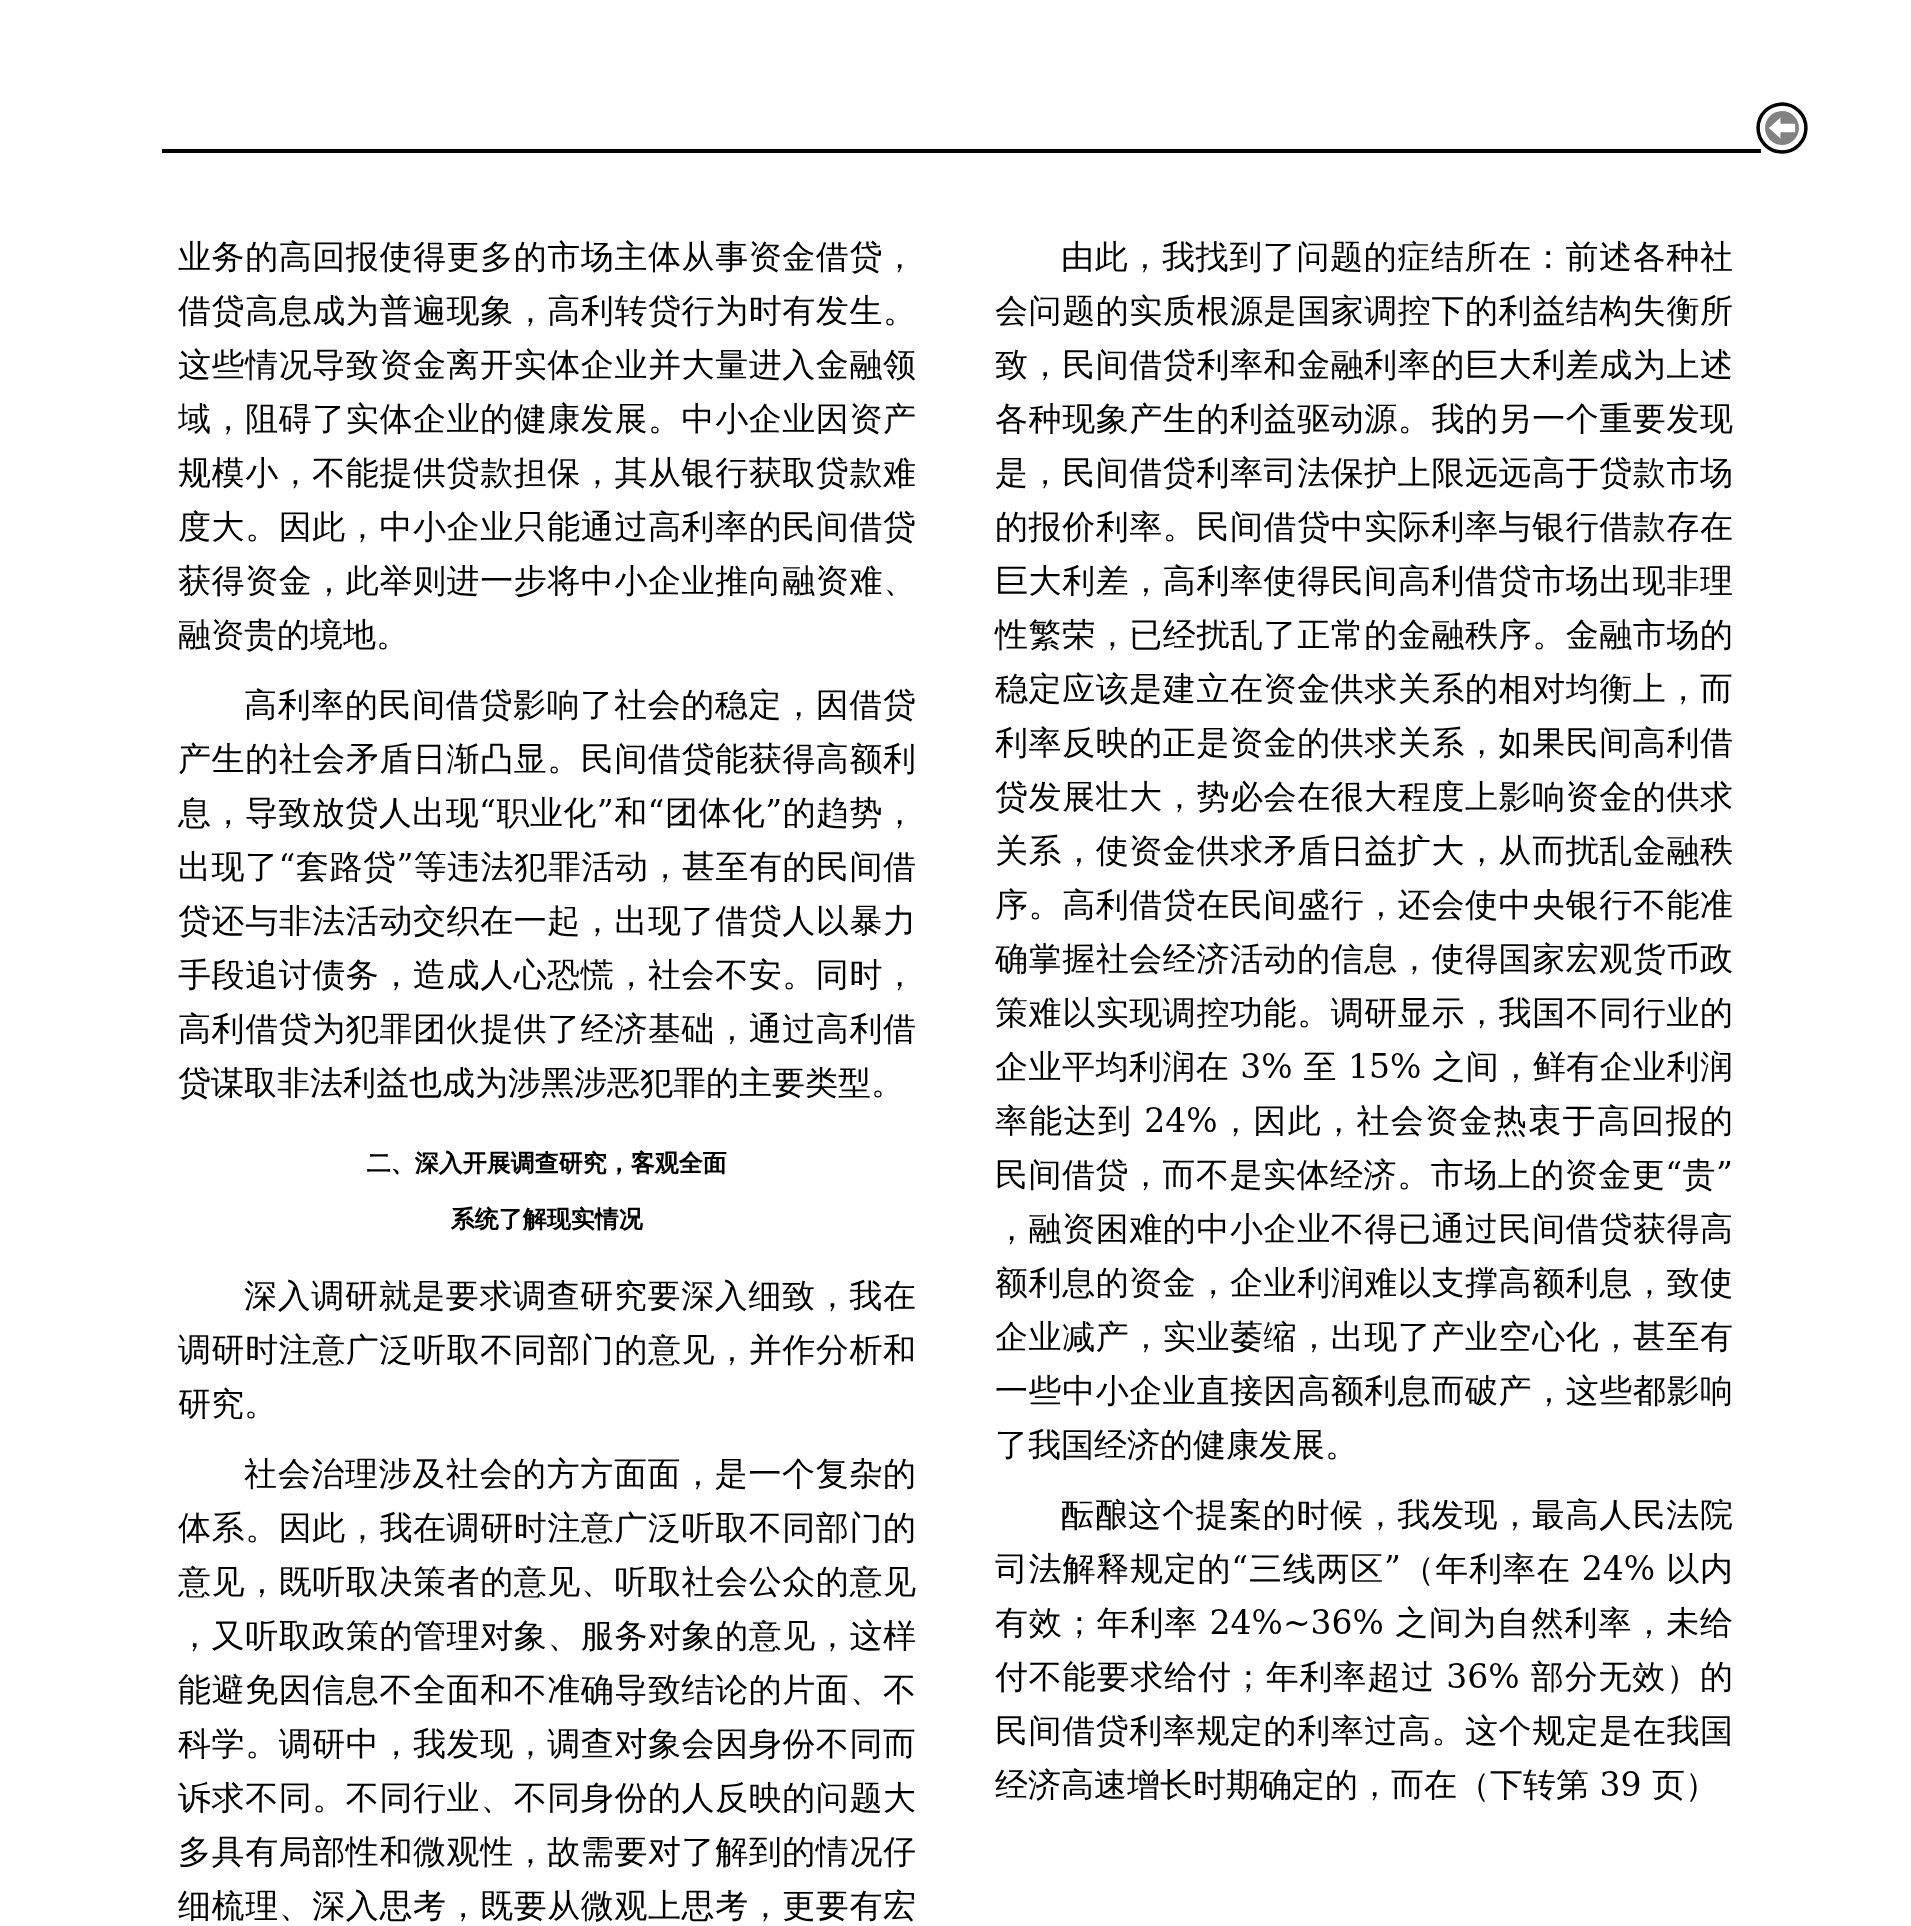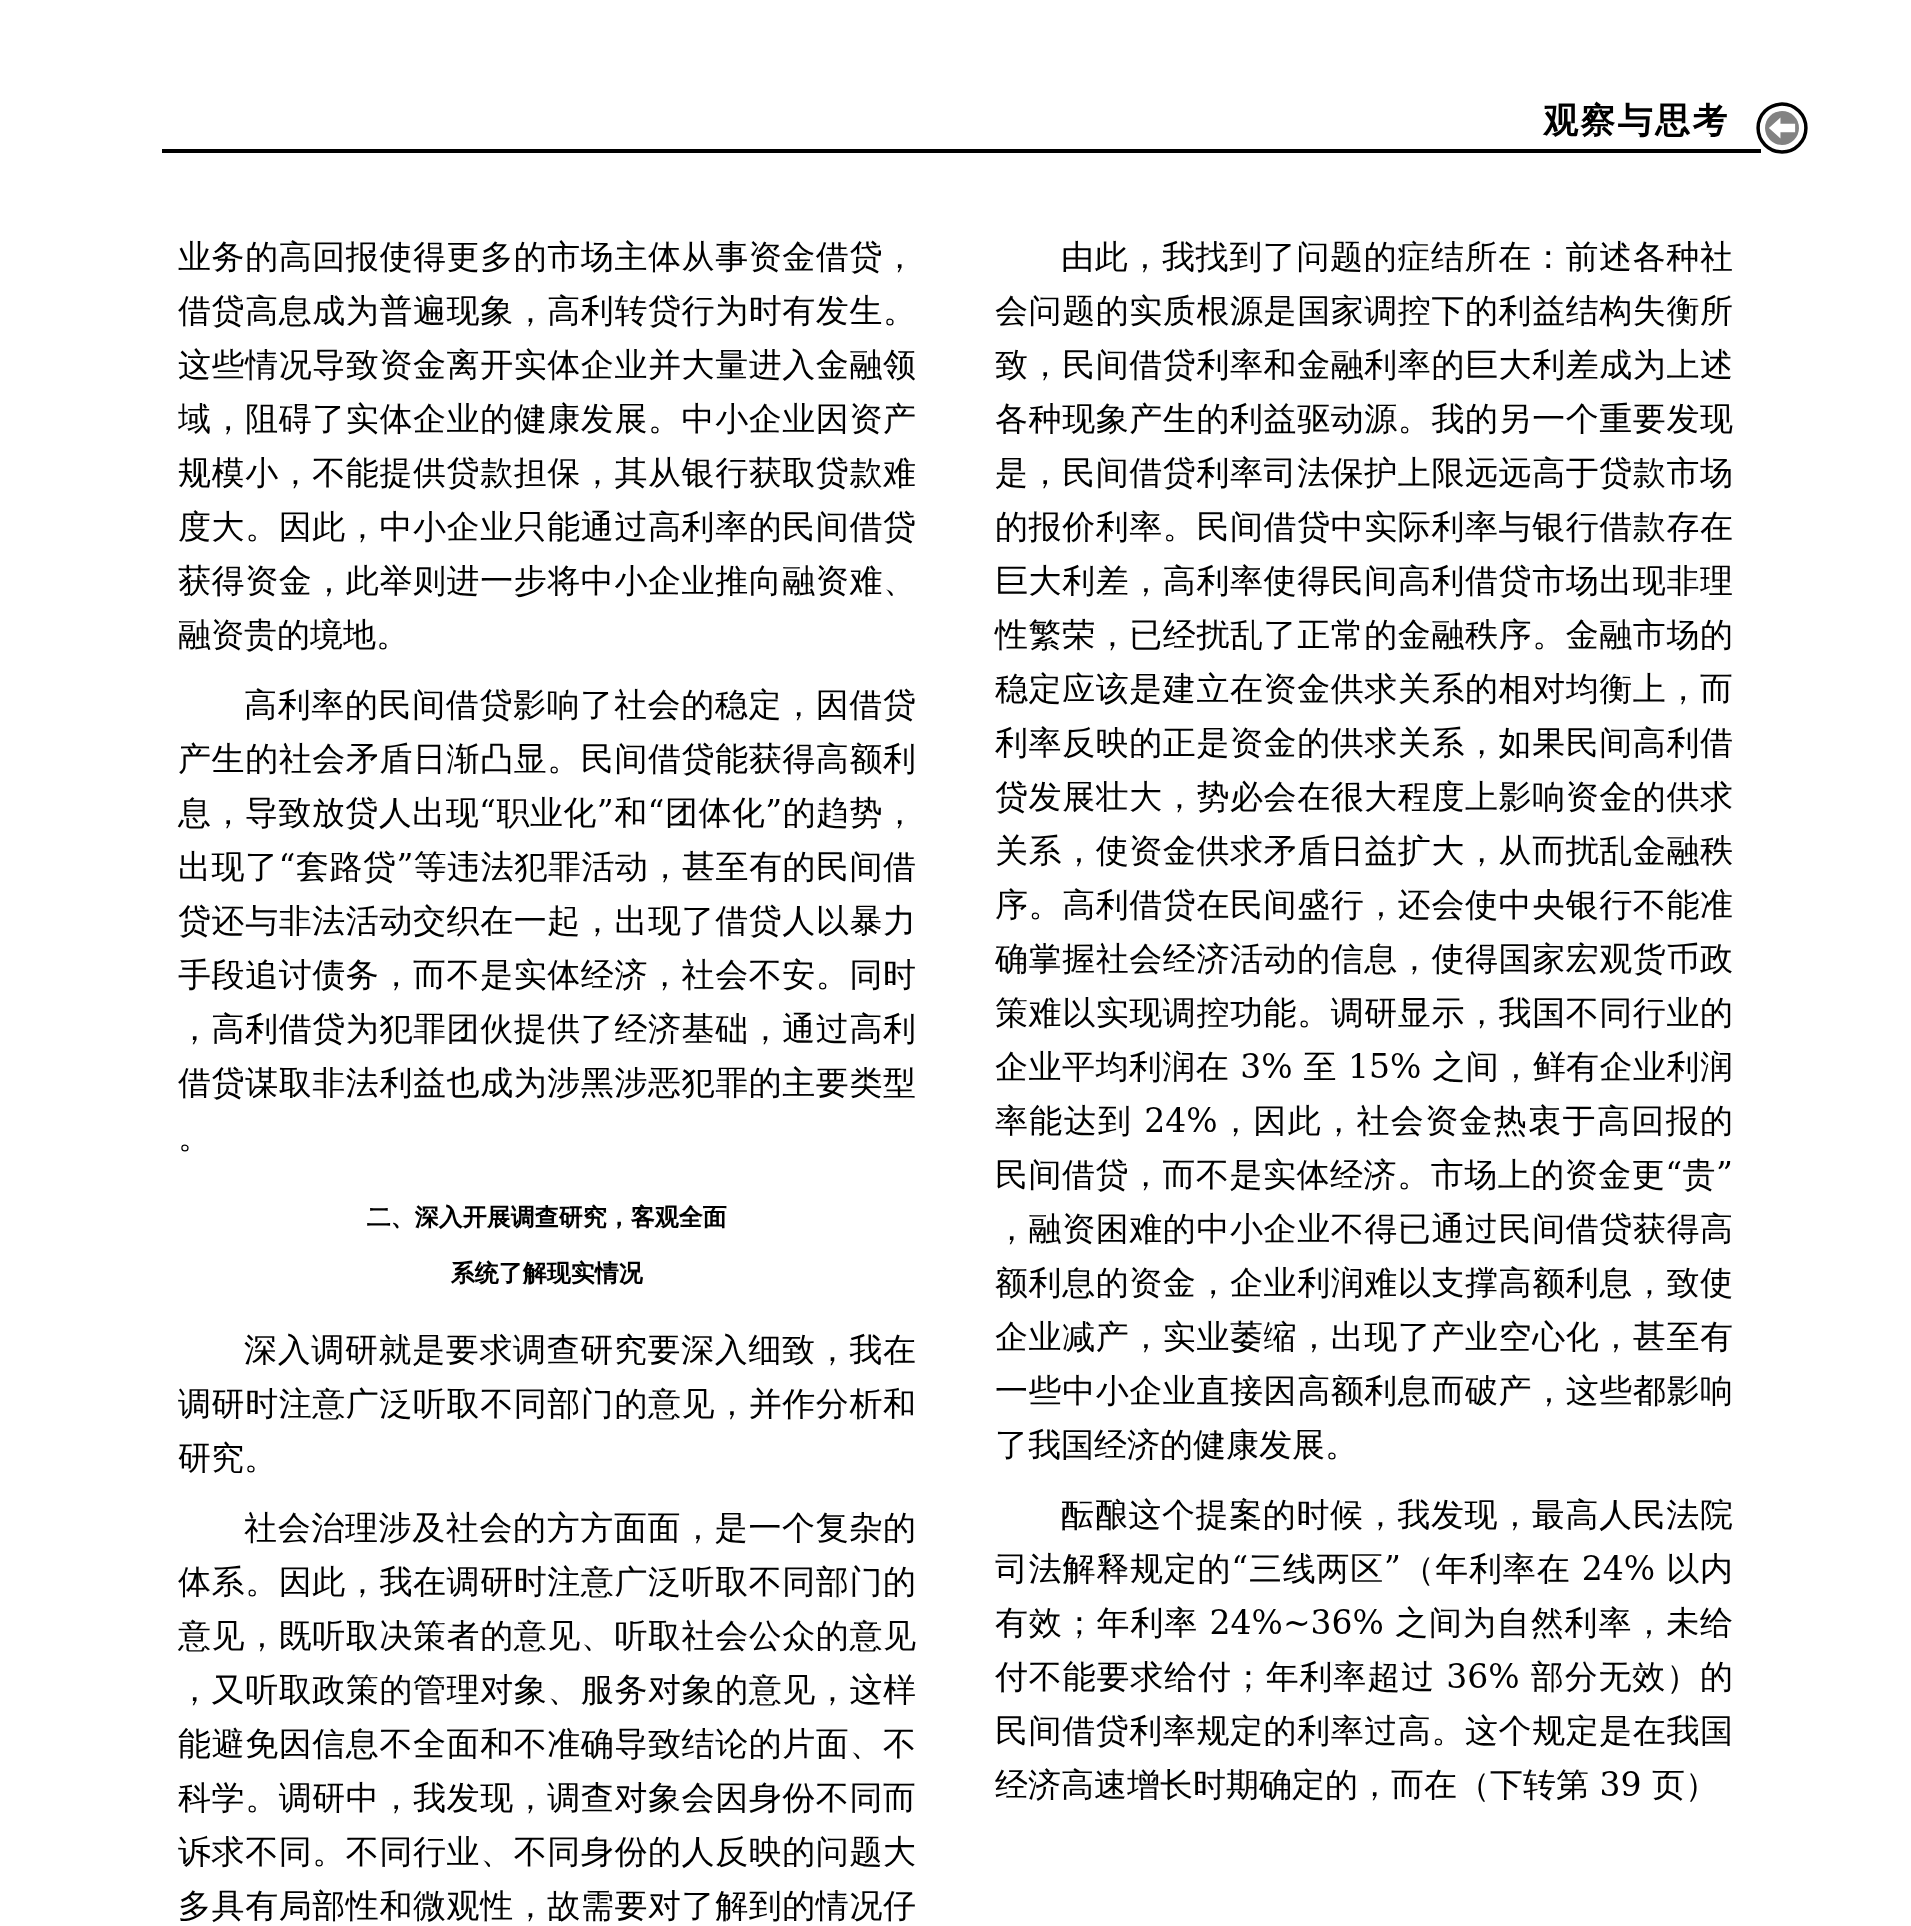--- a/index.html
+++ b/index.html
@@ -66,33 +66,32 @@
     text-indent: 0;
   }
   .heading-2 { margin: 25.4px 0 21.6px 0; }
   .heading-3 { margin: 34px 0 17.7px 0; }
 </style>
 </head>
 <body>
 
 <div class="page">
 
-  <div class="header-title">观察与思考</div>
 
   <div class="header-rule"></div>
 
   <svg class="header-icon" viewBox="0 0 140 140" aria-hidden="true">
     <circle cx="70" cy="70" r="62" fill="#ffffff" stroke="#000000" stroke-width="9"></circle>
     <circle cx="70" cy="70" r="44" fill="#828282"></circle>
     <polygon points="36,70 66,43 66,59 104,59 104,81 66,81 66,97" fill="#ffffff"></polygon>
   </svg>
 
   <div class="col col-left">
     <p>业务的高回报使得更多的市场主体从事资金借贷，借贷高息成为普遍现象，高利转贷行为时有发生。这些情况导致资金离开实体企业并大量进入金融领域，阻碍了实体企业的健康发展。中小企业因资产规模小，不能提供贷款担保，其从银行获取贷款难度大。因此，中小企业只能通过高利率的民间借贷获得资金，此举则进一步将中小企业推向融资难、融资贵的境地。</p>
-    <p class="indent">高利率的民间借贷影响了社会的稳定，因借贷产生的社会矛盾日渐凸显。民间借贷能获得高额利息，导致放贷人出现“职业化”和“团体化”的趋势，出现了“套路贷”等违法犯罪活动，甚至有的民间借贷还与非法活动交织在一起，出现了借贷人以暴力手段追讨债务，而不是实体经济，社会不安。同时，高利借贷为犯罪团伙提供了经济基础，通过高利借贷谋取非法利益也成为涉黑涉恶犯罪的主要类型。</p>
+    <p class="indent">高利率的民间借贷影响了社会的稳定，因借贷产生的社会矛盾日渐凸显。民间借贷能获得高额利息，导致放贷人出现“职业化”和“团体化”的趋势，出现了“套路贷”等违法犯罪活动，甚至有的民间借贷还与非法活动交织在一起，出现了借贷人以暴力手段追讨债务，造成人心恐慌，社会不安。同时，高利借贷为犯罪团伙提供了经济基础，通过高利借贷谋取非法利益也成为涉黑涉恶犯罪的主要类型。</p>
     <div class="heading heading-2">
       <div>二、深入开展调查研究，客观全面</div>
       <div>系统了解现实情况</div>
     </div>
     <p class="indent">深入调研就是要求调查研究要深入细致，我在调研时注意广泛听取不同部门的意见，并作分析和研究。</p>
     <p class="indent">社会治理涉及社会的方方面面，是一个复杂的体系。因此，我在调研时注意广泛听取不同部门的意见，既听取决策者的意见、听取社会公众的意见，又听取政策的管理对象、服务对象的意见，这样能避免因信息不全面和不准确导致结论的片面、不科学。调研中，我发现，调查对象会因身份不同而诉求不同。不同行业、不同身份的人反映的问题大多具有局部性和微观性，故需要对了解到的情况仔细梳理、深入思考，既要从微观上思考，更要有宏观的思维。要透过现象看到本质，研究问题背后的深层次逻辑，以系统化思维看待问题，才能将问题分析透彻、全面、理性而不失偏颇。</p>
 
   </div>
 
   <div class="col col-right">

